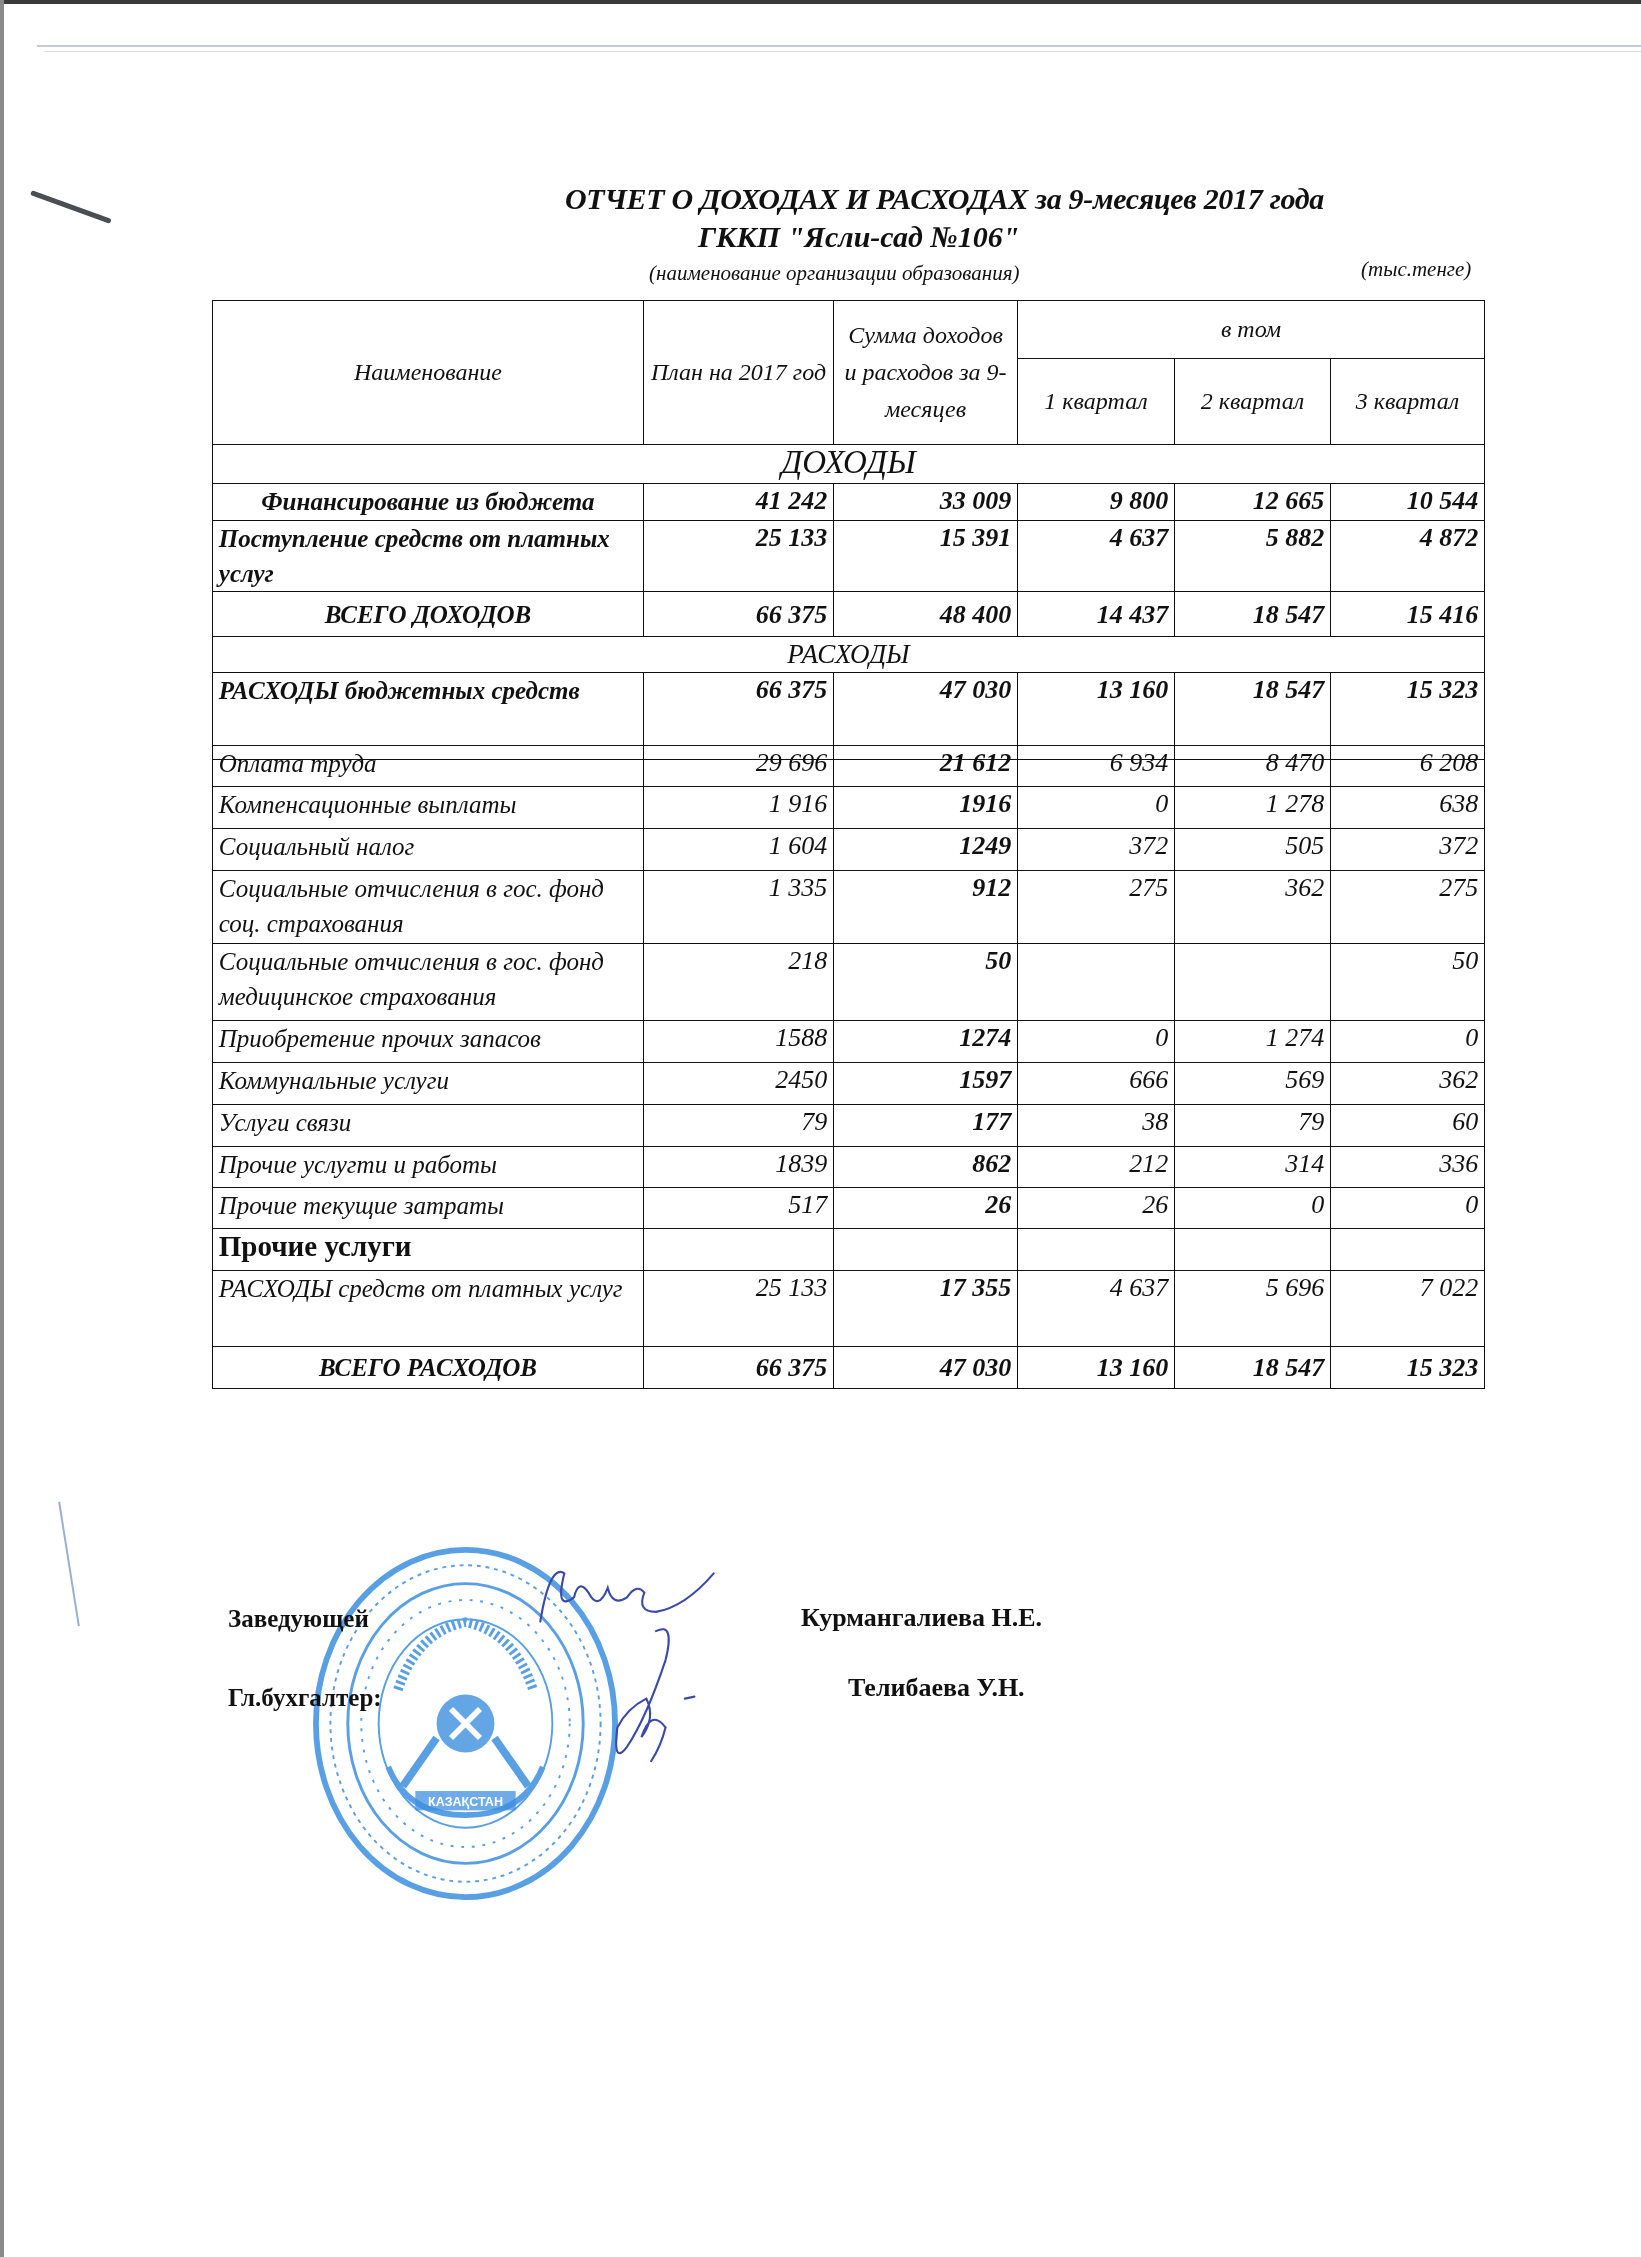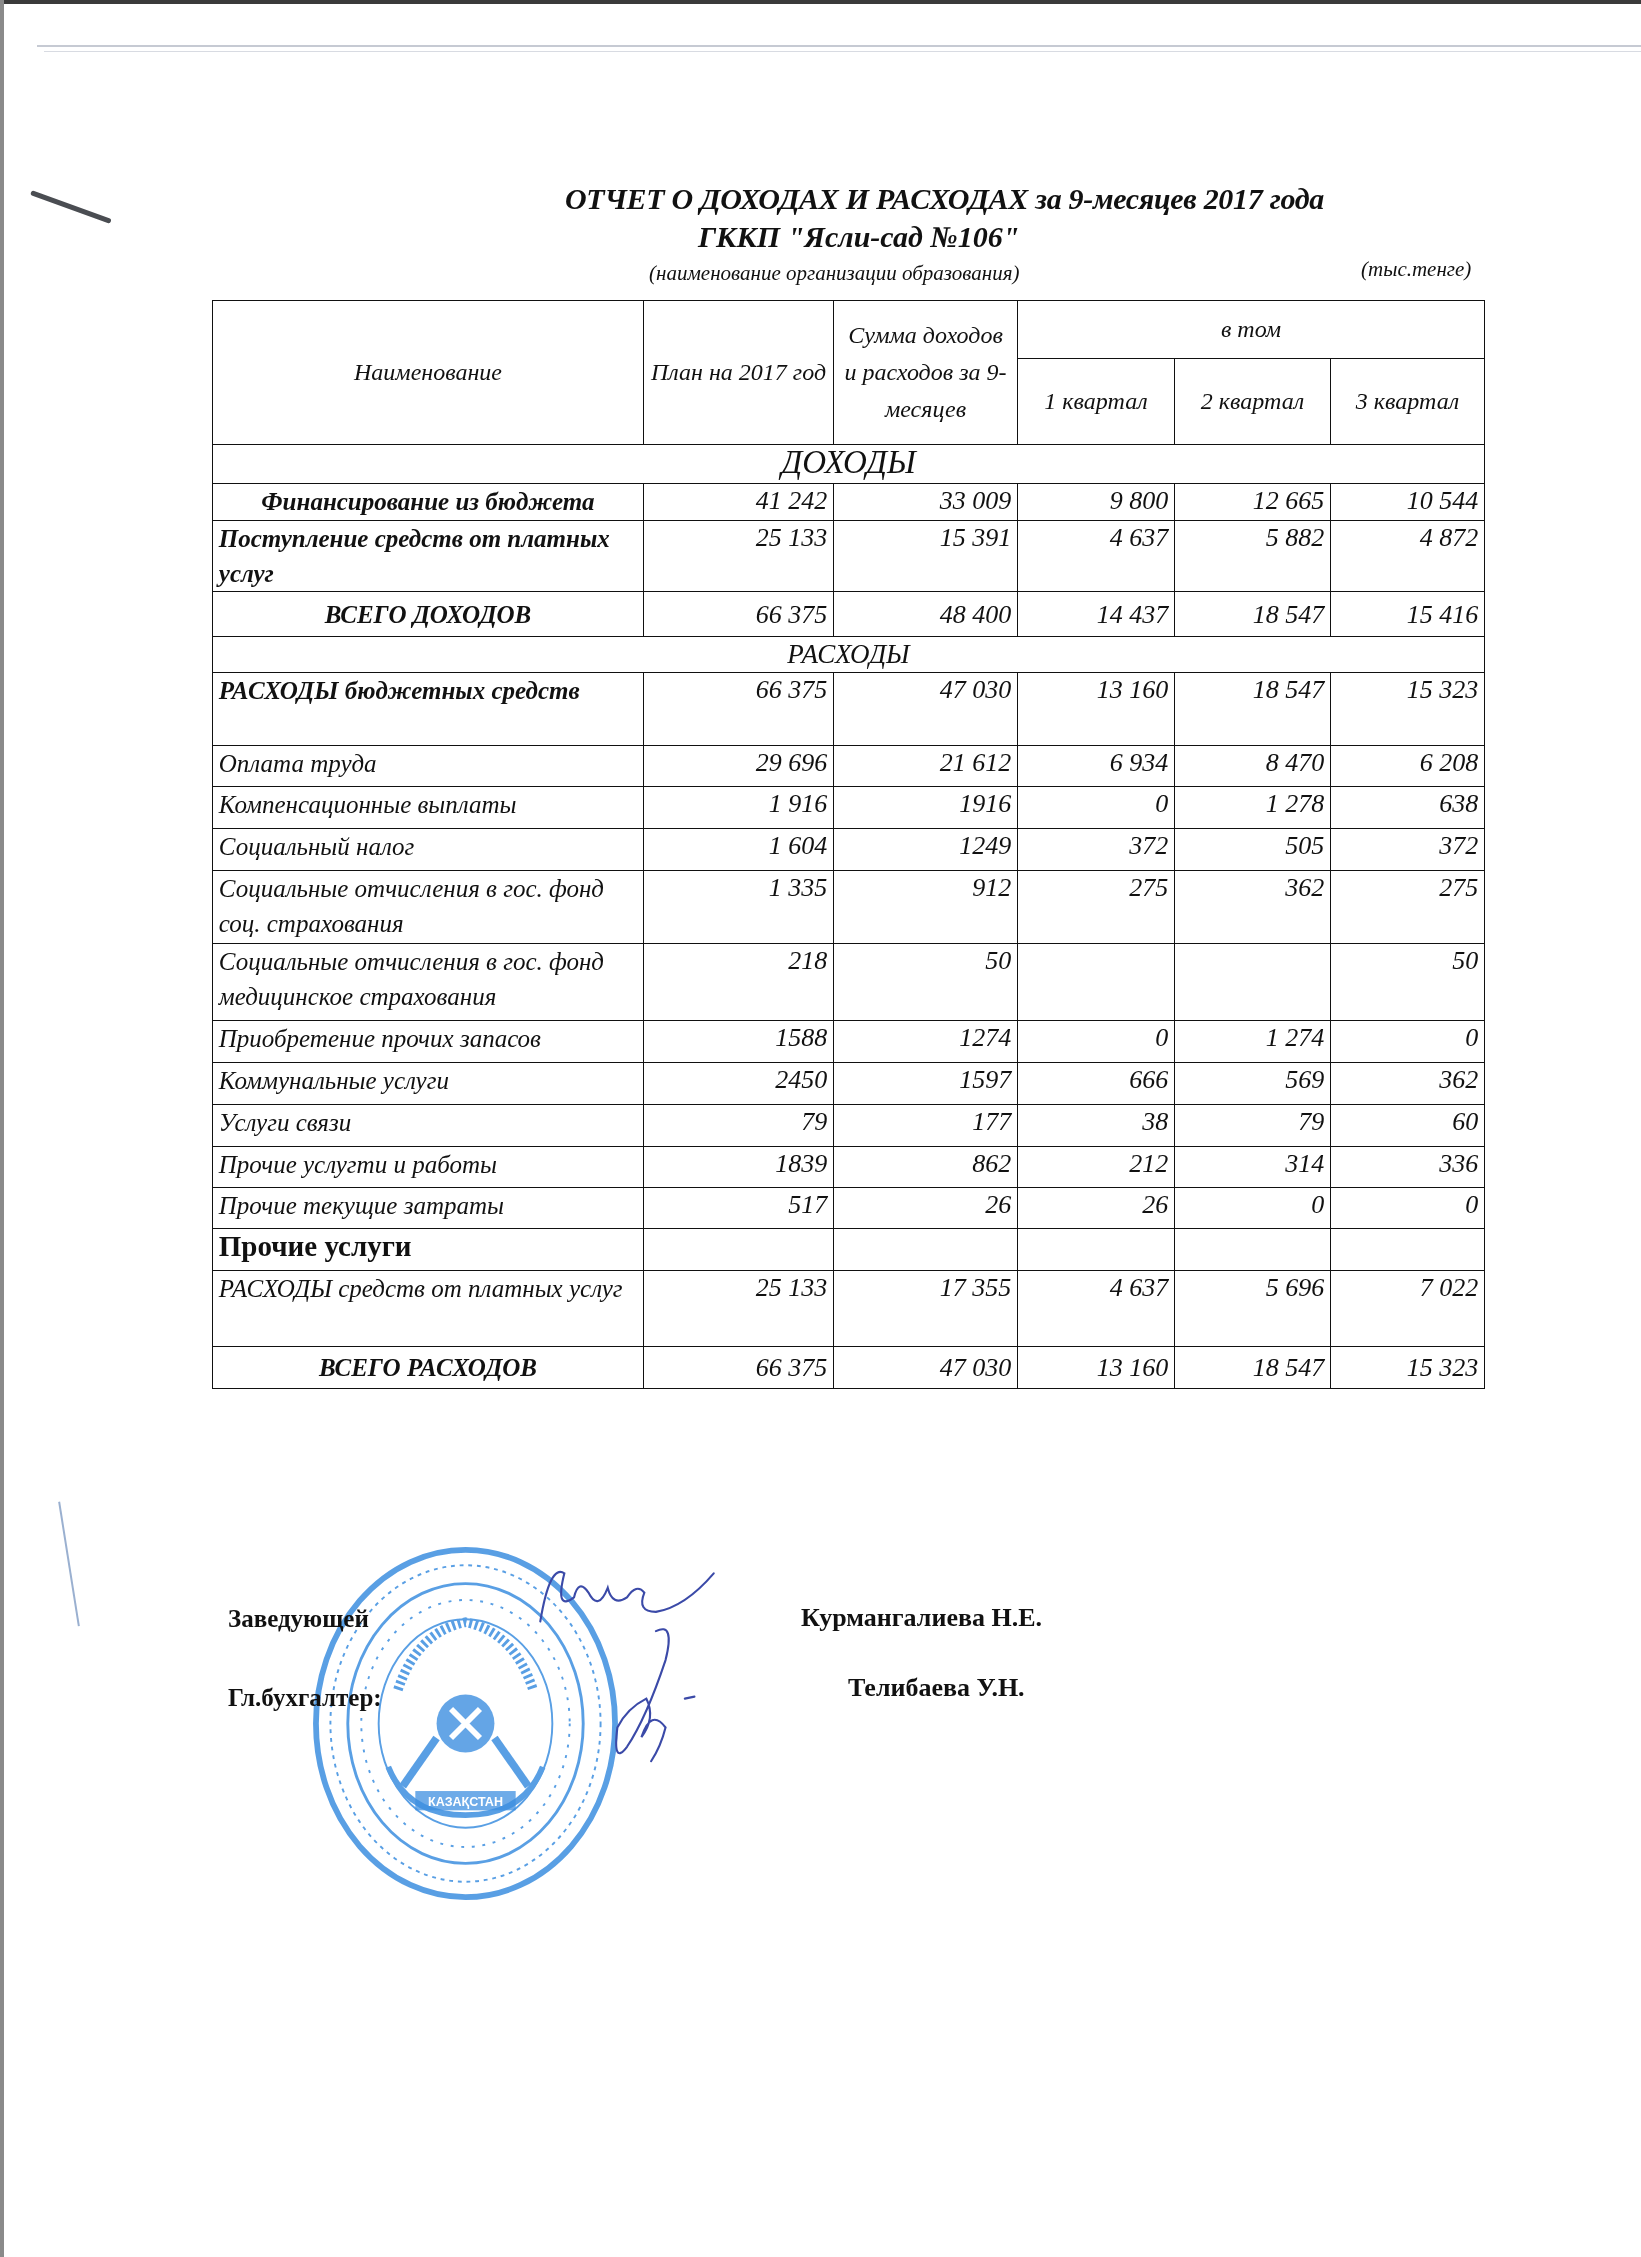--- a/index.html
+++ b/index.html
@@ -22,21 +22,21 @@
   table.report td, table.report th{border:1.9px solid #111;padding:0 5.8px;font-style:italic;vertical-align:top;font-weight:normal;}
   table.report th{vertical-align:middle;text-align:center;font-size:24px;line-height:37px;}
   th.plan{font-weight:bold;}
   td.sec{text-align:center;font-size:33px;font-weight:bold;line-height:35px;vertical-align:middle;}
   td.sec.small{font-size:27px;}
   td.name{font-size:25px;line-height:35px;}
   td.name.bold{font-weight:bold;}
   td.name.center{text-align:center;}
   td.name.plain{font-style:normal;font-weight:bold;font-size:29px;font-family:"Liberation Serif",serif;}
   td.num{text-align:right;font-size:26px;line-height:33px;padding-right:3.9px;}
-  td.num.b{font-weight:normal;}
+  td.num.b{font-weight:bold;}
   tr.total td.num{vertical-align:middle;}
 
   .sign-label{font-family:"Liberation Serif",serif;font-weight:bold;font-size:25px;white-space:nowrap;}
   .sign-name{font-family:"Liberation Serif",serif;font-weight:bold;font-size:26px;white-space:nowrap;}
   .stamp{left:311px;top:1545px;width:309px;height:357px;}
   .signature{left:521px;top:1554px;width:212px;height:241px;}
 </style>
 </head>
 <body>
 
@@ -100,21 +100,21 @@
     <td class="num b">48 400</td>
     <td class="num b">14 437</td>
     <td class="num b">18 547</td>
     <td class="num b">15 416</td>
   </tr>
 
   <tr style="height:35px">
     <td colspan="6" class="sec small">РАСХОДЫ</td>
   </tr>
 
-  <tr style="height:73px">
+  <tr style="height:87px">
     <td class="name bold">РАСХОДЫ бюджетных средств</td>
     <td class="num b">66 375</td>
     <td class="num b">47 030</td>
     <td class="num b">13 160</td>
     <td class="num b">18 547</td>
     <td class="num b">15 323</td>
   </tr>
 </tbody>
   </table>
 

